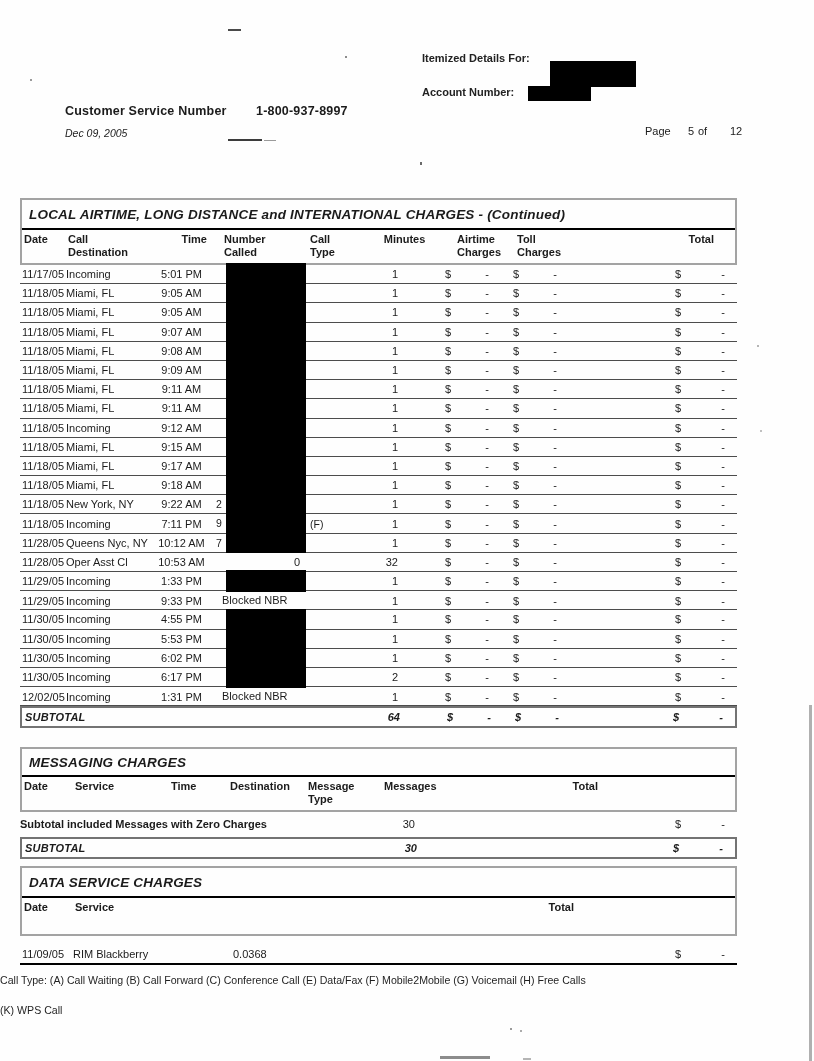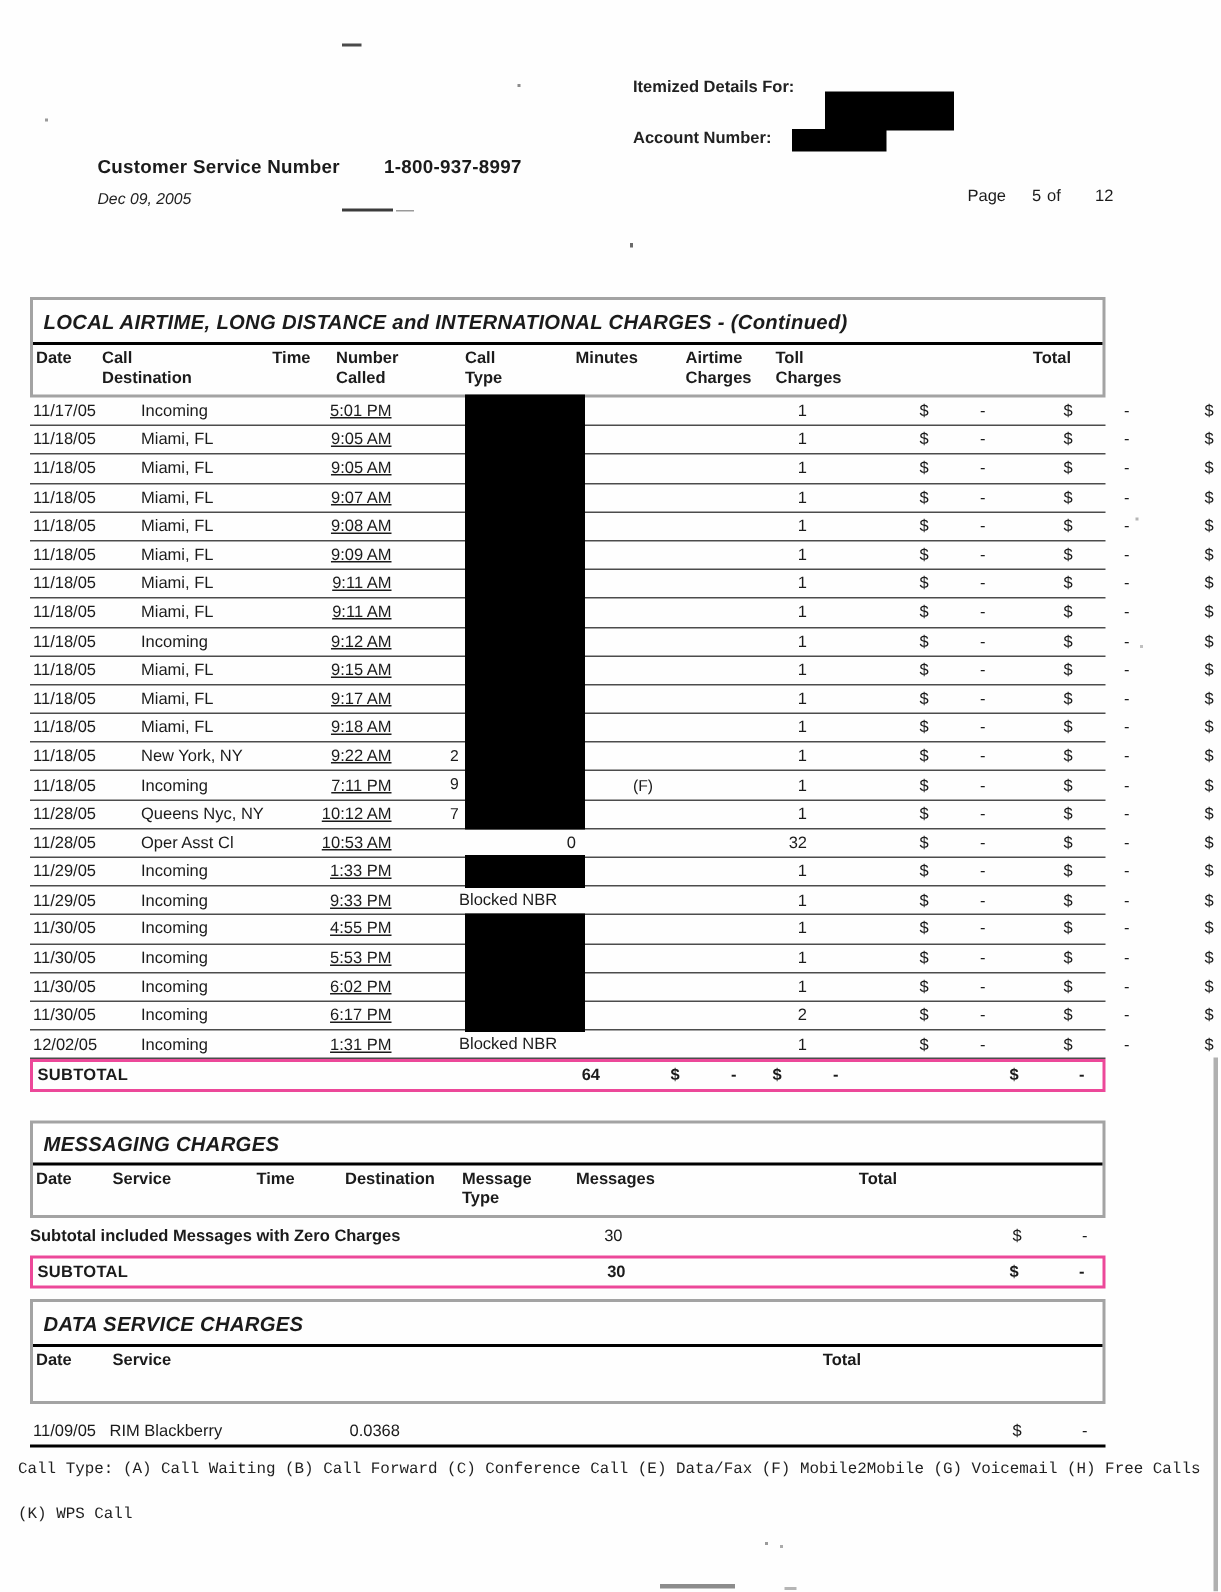--- a/index.html
+++ b/index.html
@@ -20,27 +20,27 @@
   
   .tbl { position:absolute; left:20px; width:717px; font-size:11px; }
   .box { border:2px solid #a3a3a3; background:transparent; }
   .title-row { height:30px; line-height:29px; padding-left:7px; border-bottom:2px solid #000;
                font-size:13.5px; font-weight:bold; font-style:italic; letter-spacing:.2px; }
   .hdrrow { display:grid; padding:3px 0 4px 0; font-weight:bold; }
   .hdrrow .hc { line-height:13px; }
   .grid-call { grid-template-columns:46px 92px 48px 102px 50px 67px 76px 78px 1fr; }
   .grid-msg  { grid-template-columns:46px 100px 56px 80px 62px 80px 173px 1fr; }
   .grid-dsc  { grid-template-columns:46px 160px 1fr 140px; }
-  .row { display:grid; align-items:center;gap:28px; }
+  .row { display:grid; align-items:center; }
   .rows .row { height:19.2px; border-bottom:1px solid #4c4c4c; position:relative; }
   .cell { overflow:visible; white-space:nowrap; }
   
   .c-date { padding-left:2px; }
   .c-dest { }
-  .c-time { text-align:right; padding-right:1px;text-decoration:underline; }
+  .c-time { text-align:center; padding-right:1px; }
   .c-num  { position:relative; height:100%; }
   .c-num .numtext { padding-left:16px; line-height:19px; display:block; }
   .c-num .numval { text-align:right; padding-right:8px; line-height:19px; display:block; }
   .c-num .peek { position:absolute; left:10px; top:3px; font-size:10.5px; }
   .c-num .redact { position:absolute; left:20px; right:2px; top:-1.6px; bottom:-1.6px; background:#000; z-index:3; }
   .c-type { padding-left:2px; font-size:10.5px; }
   .c-min  { text-align:right; padding-right:27px; }
   .money { display:flex; justify-content:space-between; }
   .m-air  .money { margin-left:20px; width:44px; }
   .m-toll .money { margin-left:12px; width:44px; }
@@ -52,33 +52,33 @@
   .h-toll { padding-left:14px; }
   .h-tot  { text-align:right; padding-right:21px; }
   .h-serv { padding-left:7px; }
   .h-mtime { padding-left:3px; }
   .h-destm { padding-left:6px; }
   .h-msgtype { padding-left:4px; }
   .h-msgs { padding-left:18px; }
   .h-dir  { padding-left:88px; }
   .h-mega { padding-left:2px; }
   
-  .subbox { border:2px solid #ec4899; height:22px; display:grid; align-items:center; font-weight:bold; margin-top:0; }
+  .subbox { border:2px solid #737373; height:22px; display:grid; align-items:center; font-weight:bold; margin-top:0;font-style:italic; }
   .sub-label { grid-column:1 / 6; padding-left:3px; letter-spacing:.2px; }
   .sub-label-msg { grid-column:1 / 6; padding-left:3px; letter-spacing:.2px; }
   
   .zero-row { display:grid; height:20px; align-items:center; margin-top:2px; }
   .zr-label { grid-column:1 / 6; font-weight:bold; }
   .c-msgs { text-align:right; padding-right:29px; font-weight:bold; }
   
   .dsc-row { display:grid; align-items:center; height:20px; margin-top:9px; border-bottom:2px solid #000; }
   .c-serv { padding-left:7px; }
   .c-mega { padding-left:7px; }
   
-  .foot { position:absolute; left:12px; font-size:10.6px; color:#1f1f1f;font-family:Liberation Mono, monospace; }
+  .foot { position:absolute; left:0; font-size:10.6px; color:#1f1f1f; }
   
   .artifact { position:absolute; background:#8c8c8c; }
 </style>
 </head>
 <body>
 
 <div class="abs hdr-lbl" style="left:422px; top:52px;">Itemized Details For:</div>
 <div class="redbox" style="left:550px; top:61px; width:86px; height:26px;"></div>
 <div class="abs hdr-lbl" style="left:422px; top:86px;">Account Number:</div>
 <div class="redbox" style="left:528px; top:86px; width:63px; height:15px;"></div>

